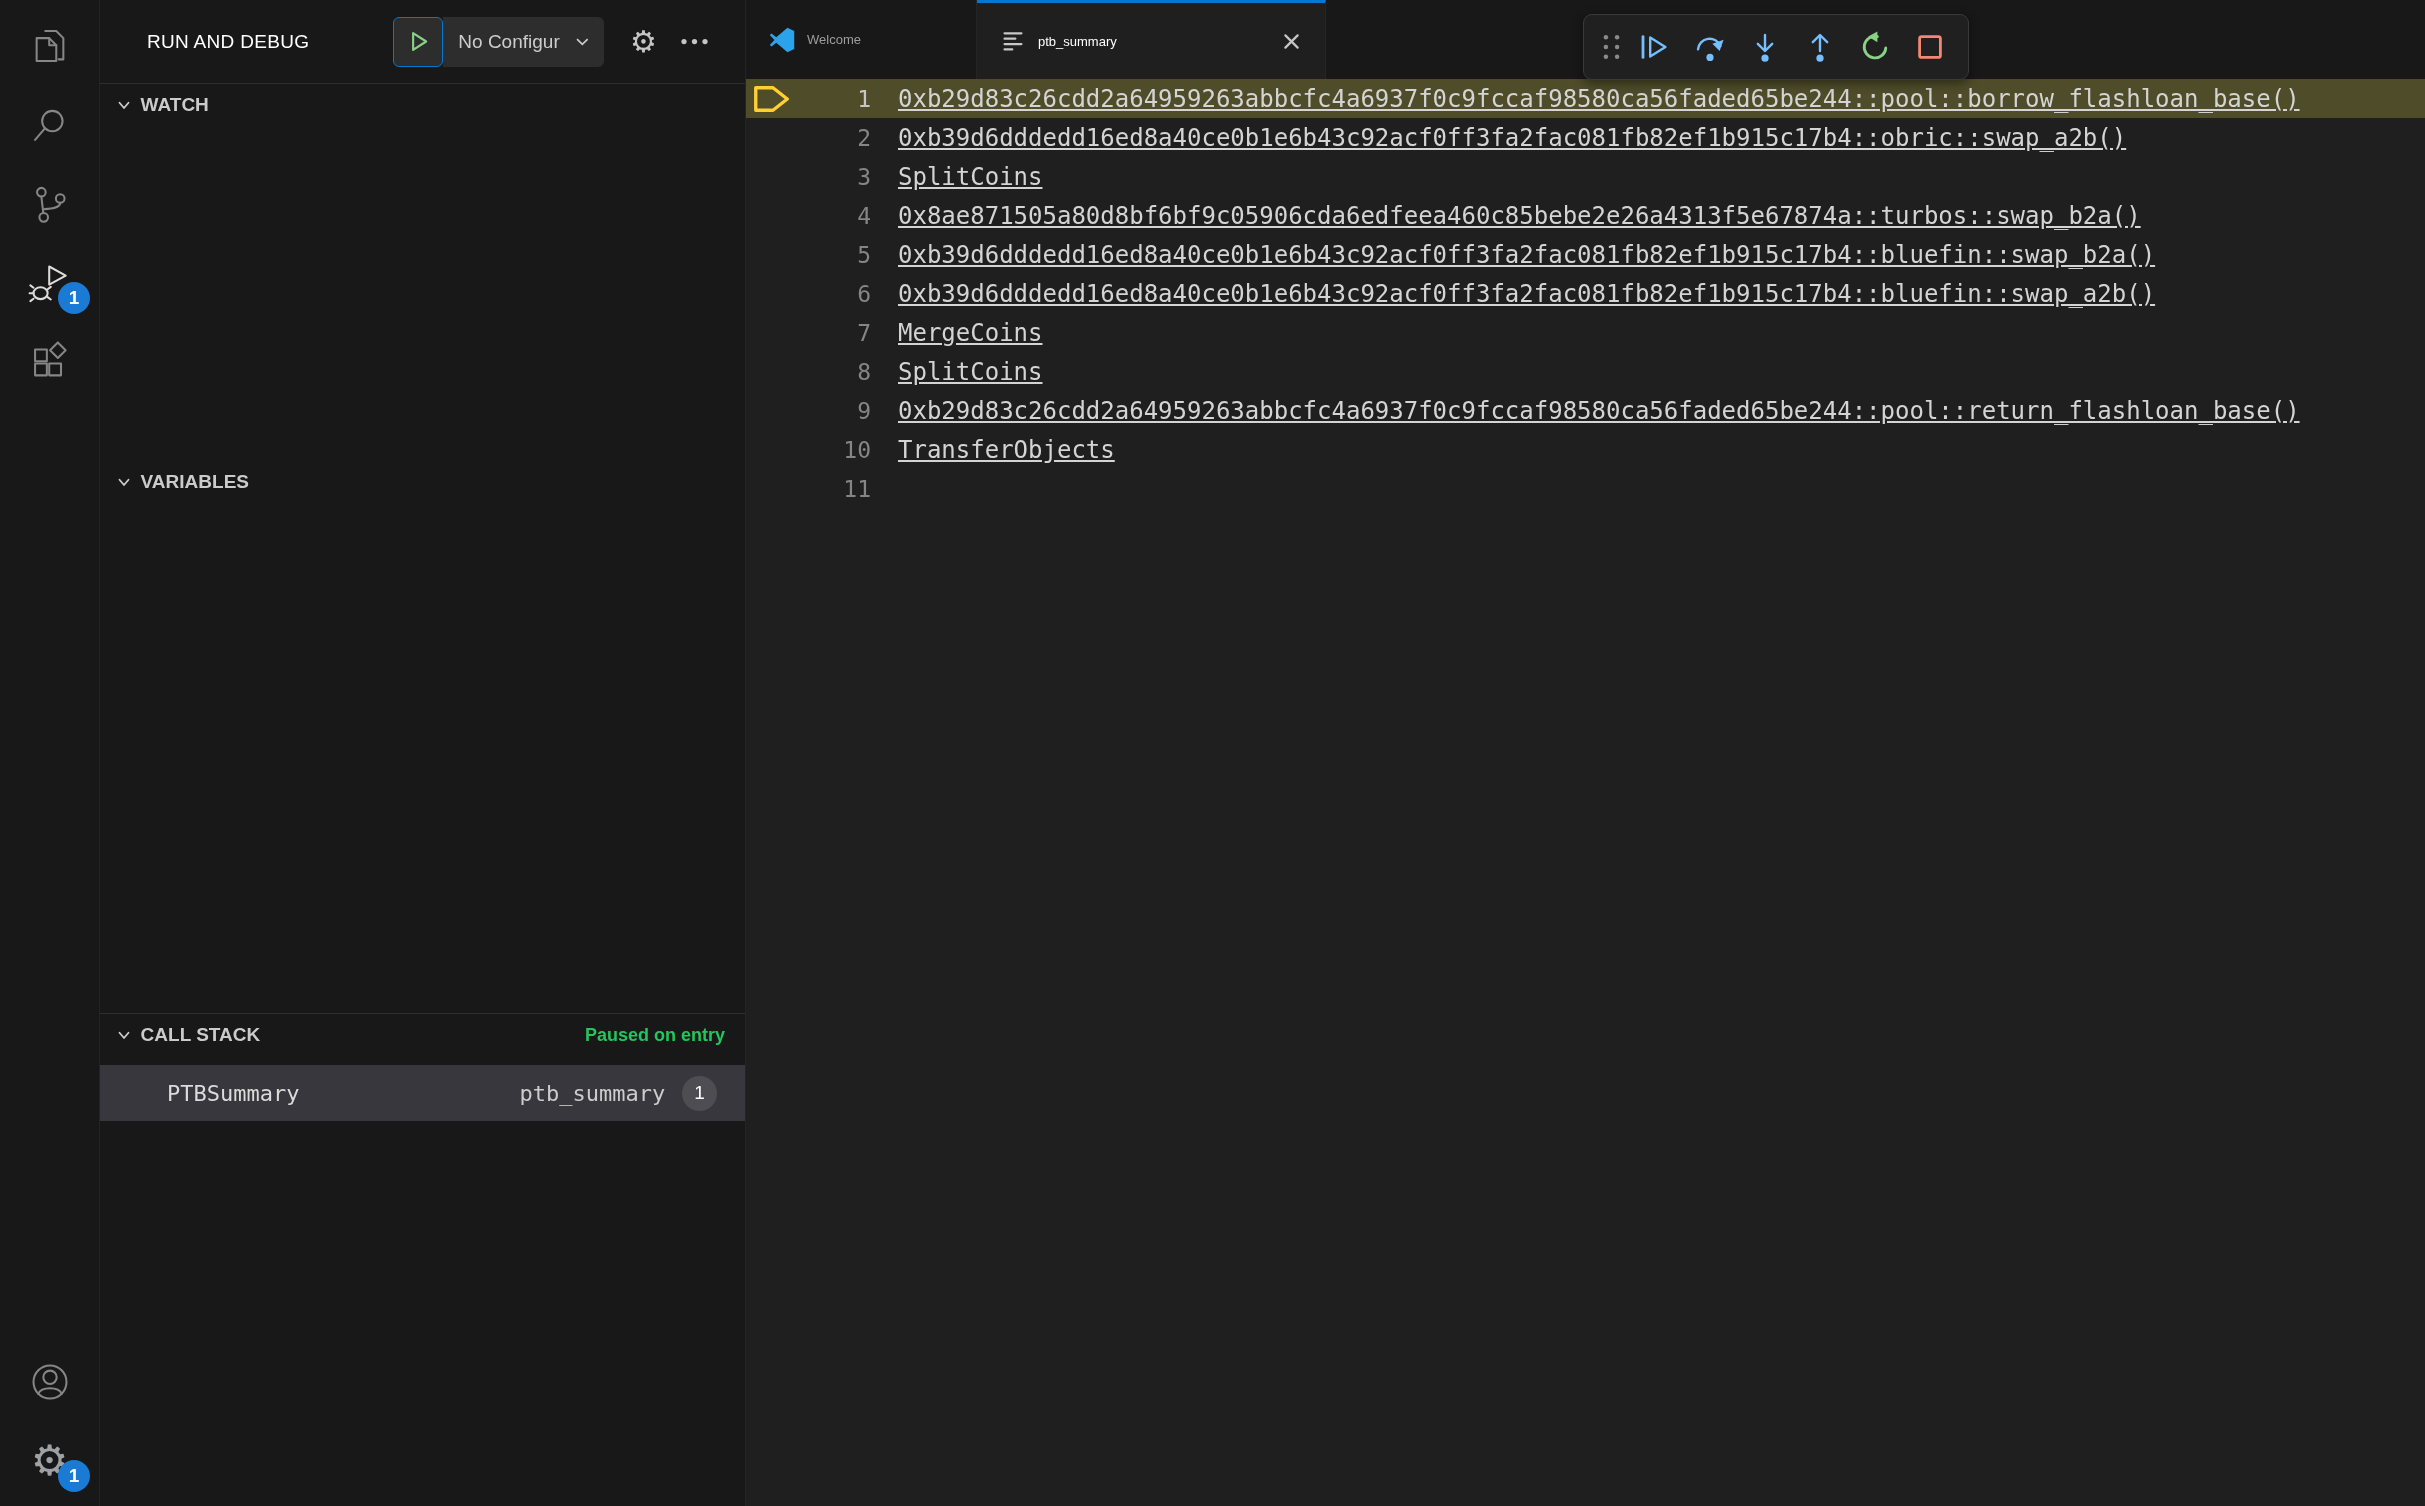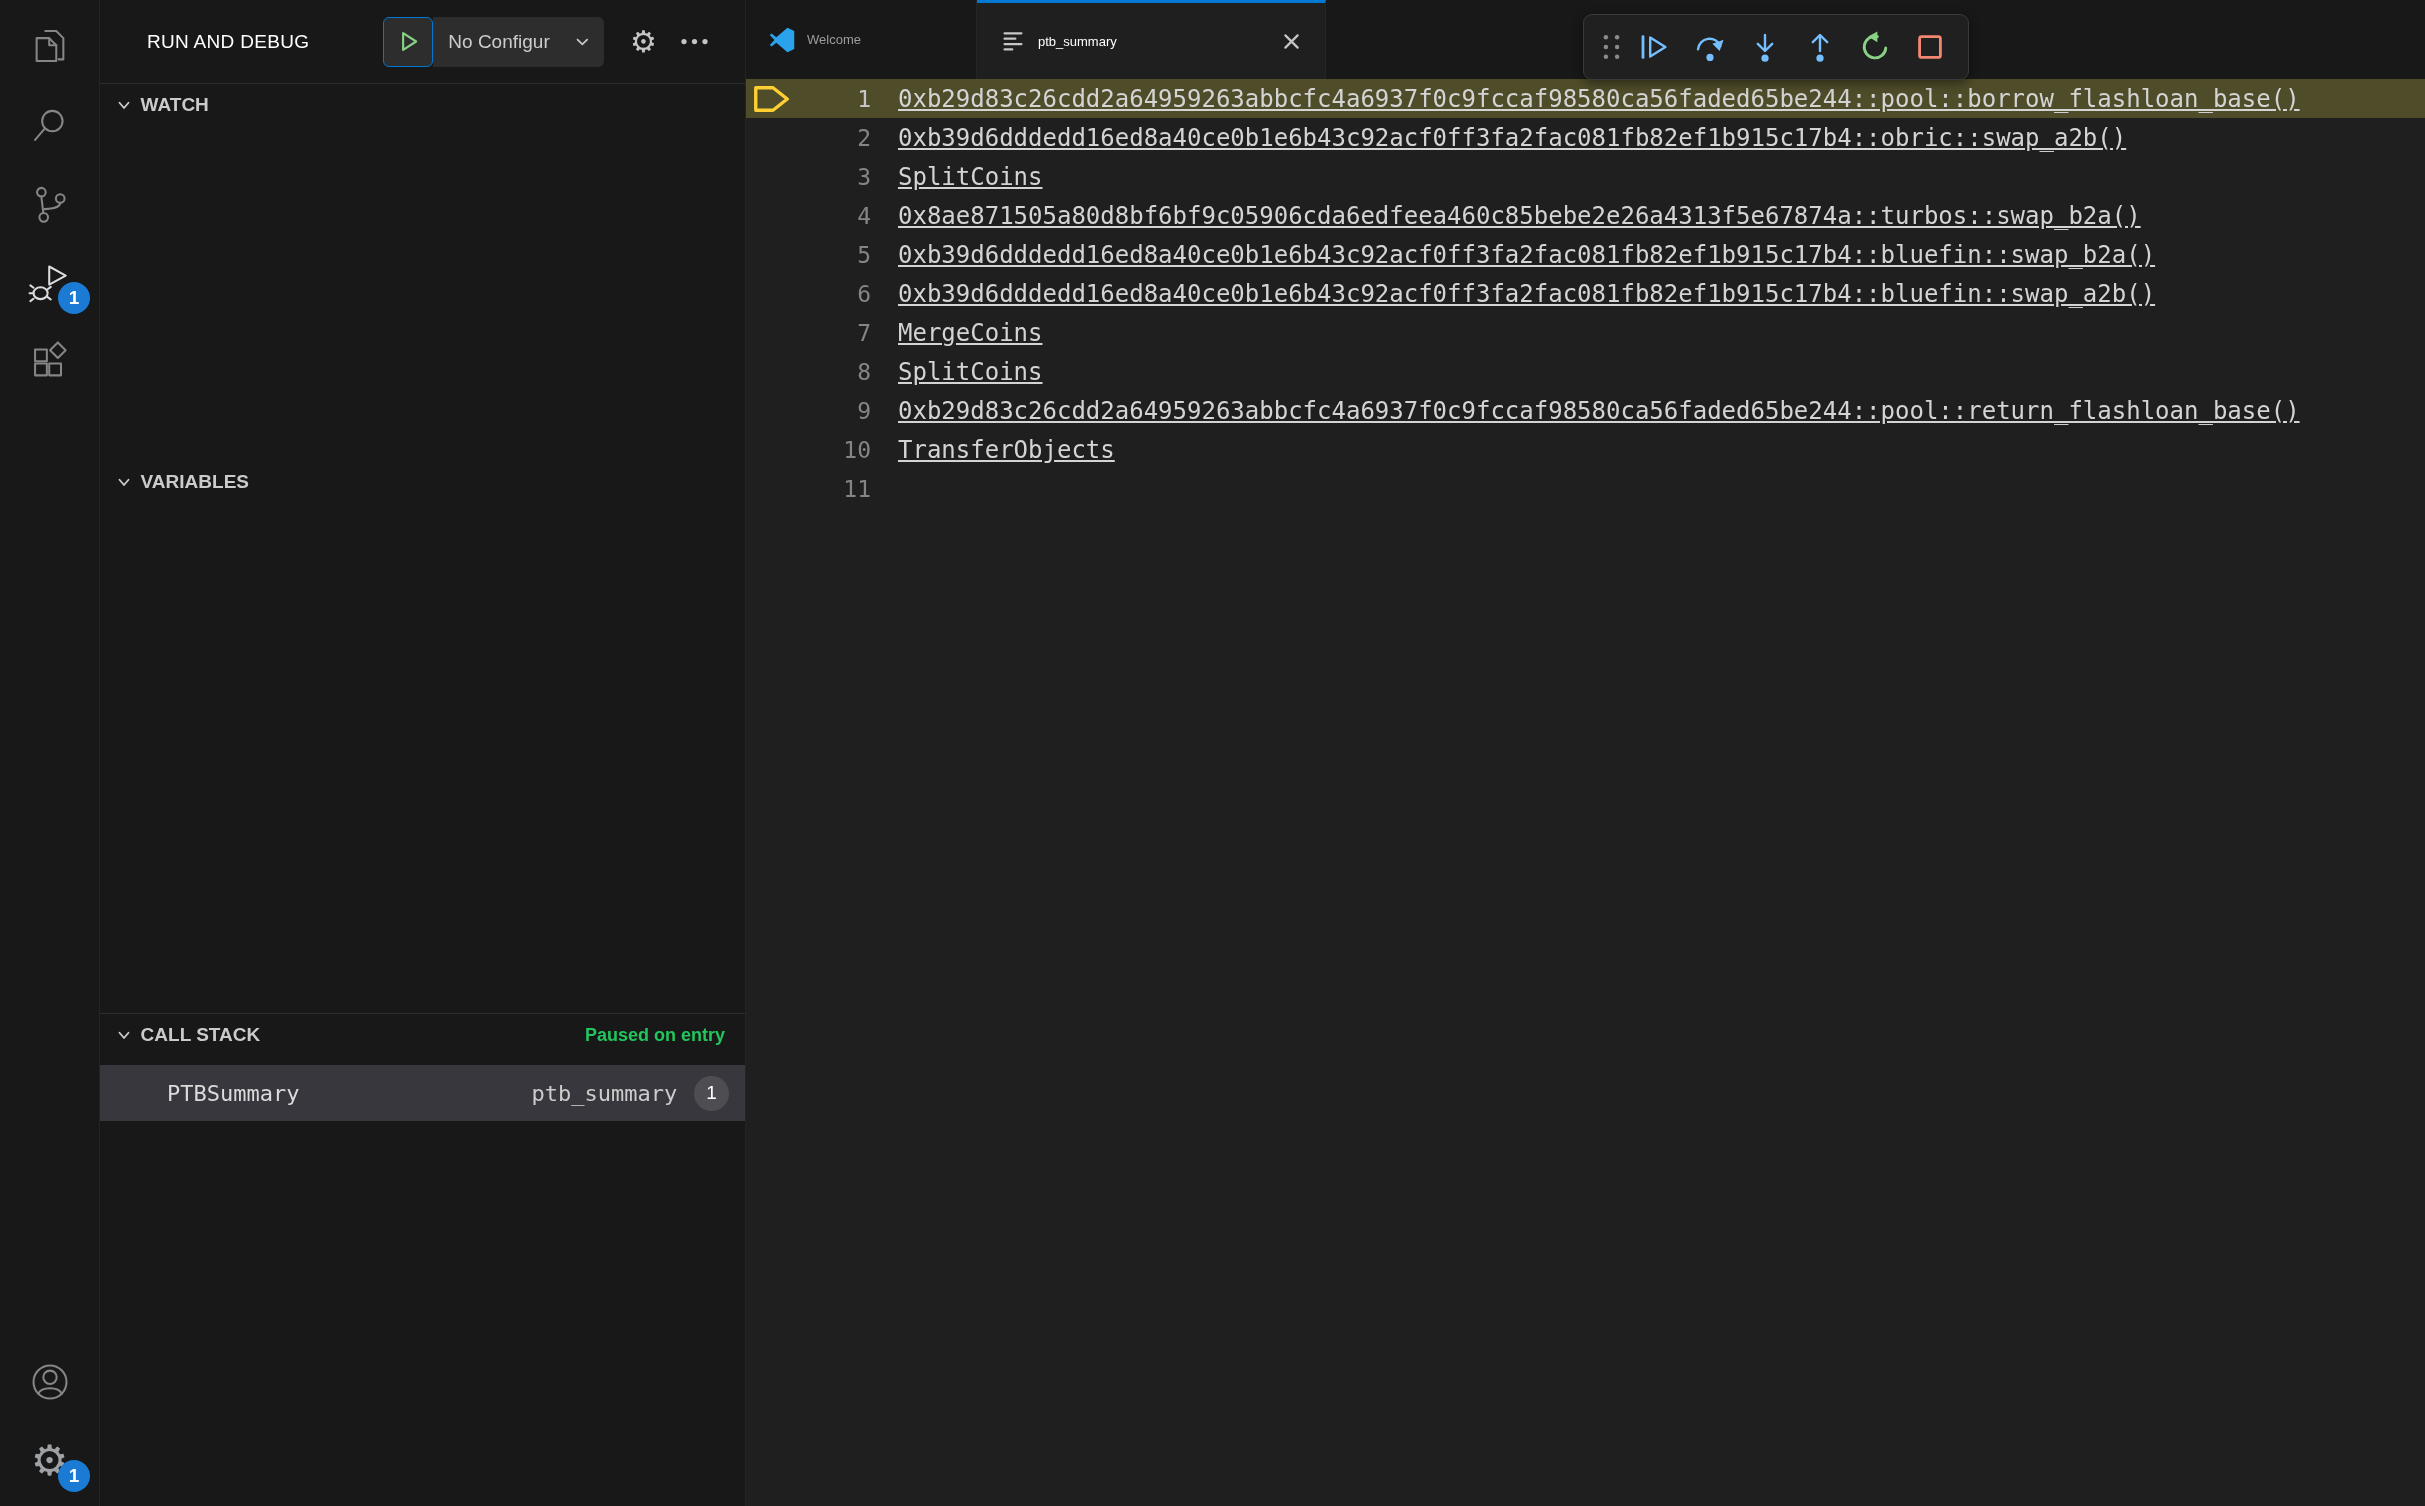--- a/index.html
+++ b/index.html
@@ -33,40 +33,40 @@
   
   .sidebar{width:645px;flex:none;background:var(--panel-bg);border-right:0.8px solid #242424;
            display:flex;flex-direction:column;color:var(--text-primary);}
   .sidebar-header{height:83px;flex:none;display:flex;align-items:center;padding:0 36px 0 47px;}
   .sidebar-title{font-size:19px;font-weight:500;letter-spacing:0.3px;color:#ffffff;margin-right:auto;white-space:nowrap;}
   .config-control{display:flex;align-items:center;height:50px;flex:none;}
   .play-btn{width:50px;height:50px;box-sizing:border-box;background:#2d2d2d;border:1.5px solid var(--accent-blue);
             border-radius:6px;display:flex;align-items:center;justify-content:center;cursor:pointer;padding:0;}
   .play-btn svg{width:23px;height:23px;}
   .config-select{height:50px;background:#2d2d2d;border:none;border-radius:0 6px 6px 0;display:flex;
-                 align-items:center;padding:0 13.7px 0 15px;gap:24px;color:#cccccc;font-size:19px;cursor:pointer;white-space:nowrap;}
+                 align-items:center;padding:0 13.7px 0 15px;gap:14px;color:#cccccc;font-size:19px;cursor:pointer;white-space:nowrap;}
   .config-select svg{width:16.7px;height:16.7px;stroke:#cccccc;fill:none;stroke-width:2.2;}
   .icon-btn{background:none;border:none;display:flex;align-items:center;justify-content:center;cursor:pointer;padding:0;}
   .gear-btn{margin-left:26px;font-size:30px;color:#c5c5c5;font-family:"DejaVu Sans",sans-serif;line-height:1;}
   .dots-btn{margin-left:23px;}
   .dots-btn svg{width:29px;height:9px;fill:#c5c5c5;}
 
   .section{display:flex;flex-direction:column;flex:none;overflow:hidden;}
   .section-header{height:42px;flex:none;display:flex;align-items:center;padding:0 20px 0 15px;gap:7.6px;
                   font-weight:700;font-size:19px;color:#cbcbcb;cursor:pointer;}
   .section-header .chevron{width:18px;height:18px;flex:none;stroke:#cccccc;fill:none;stroke-width:2.4;
                            stroke-linecap:round;stroke-linejoin:round;}
   .section-status{margin-left:auto;font-size:18px;font-weight:700;color:#22c55e;}
   .section.variables{height:552px;}
   .section.watch{height:377px;border-top:0.8px solid var(--divider);}
   .section.call-stack{height:453px;border-top:0.8px solid var(--divider);}
   .section.breakpoints{flex:1;border-top:0.8px solid var(--divider);}
 
   .frame-row{margin-top:9px;height:56px;flex:none;display:flex;align-items:center;
-             padding:0 16px 0 67px;background:var(--selection-row);cursor:pointer;}
+             padding:0 28px 0 67px;background:var(--selection-row);cursor:pointer;}
   .frame-name{font-family:"DejaVu Sans Mono",monospace;font-size:22px;color:#dbdbdb;}
   .frame-right{margin-left:auto;display:flex;align-items:center;gap:16.7px;}
   .frame-source{font-family:"DejaVu Sans Mono",monospace;font-size:22px;color:#cccccc;}
   .frame-badge{width:35px;height:35px;border-radius:17.4px;background:#4d4d52;color:#fff;font-size:19px;
                display:flex;align-items:center;justify-content:center;}
 
   
   .editor{flex:1;min-width:0;position:relative;background:var(--editor-bg);display:flex;flex-direction:column;}
   .tab-bar{height:79px;flex:none;background:var(--panel-bg);display:flex;align-items:stretch;}
   .tab{display:flex;align-items:center;gap:12px;padding:0 23px;font-size:13px;color:var(--text-dim);

